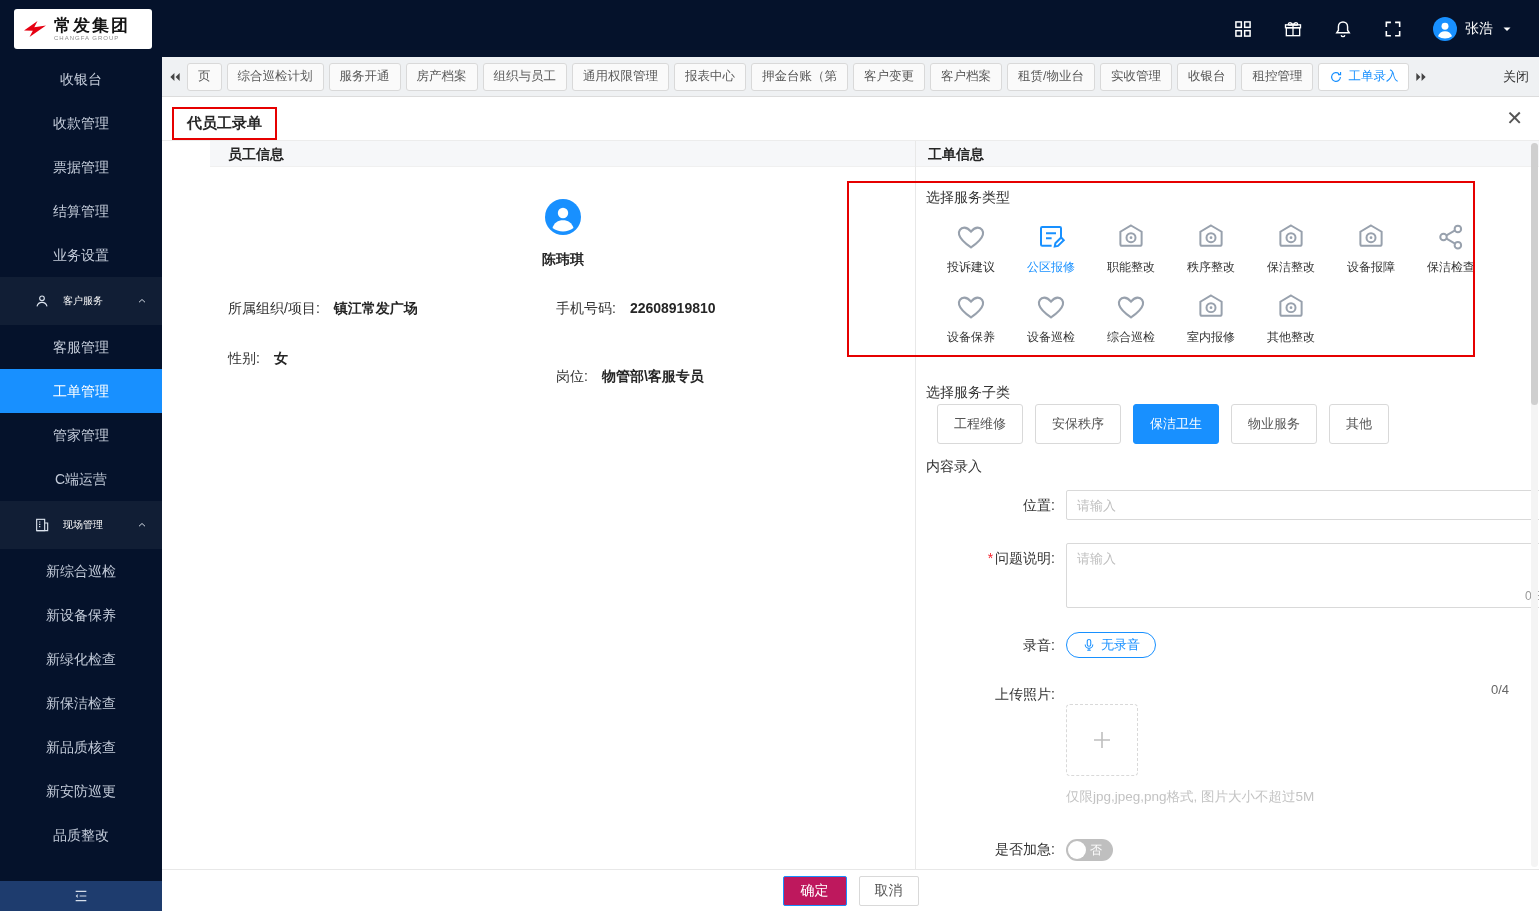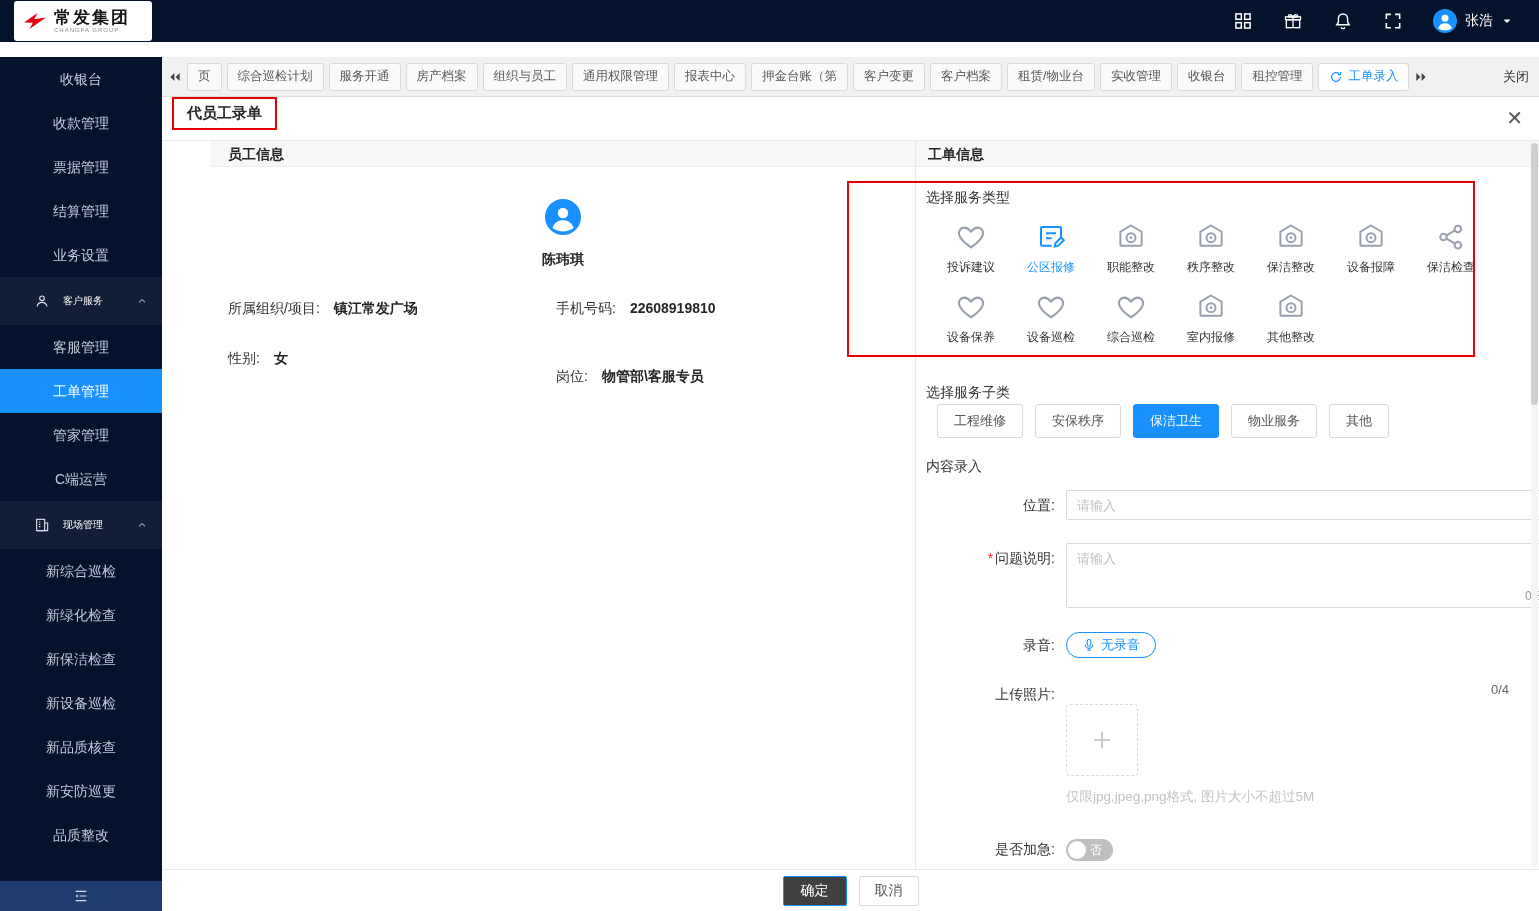--- a/index.html
+++ b/index.html
@@ -4,21 +4,21 @@
 <style>
   * { margin:0; padding:0; box-sizing:border-box; }
   html,body { width:1539px; height:911px; overflow:hidden; background:#fff;
     font-family:"Liberation Sans","DejaVu Sans",sans-serif; }
   .app { position:relative; width:1539px; height:911px; }
   .ico { display:inline-block; vertical-align:middle; }
   .i12{width:12px;height:12px}.i14{width:14px;height:14px}.i16{width:16px;height:16px}.i20{width:20px;height:20px}.i24{width:24px;height:24px}
   .i30{width:30px;height:30px}.i36{width:36px;height:36px}
 
   
-  .topbar { position:absolute; top:0; left:0; right:0; height:42px; background:#05122b;
+  .topbar { position:absolute; top:0; left:0; right:0; height:57px; background:#05122b;
     display:flex; align-items:center; justify-content:space-between; padding:0 26px 0 14px; z-index:20; }
   .logo { background:#fff; border-radius:3px; height:40px; width:138px; display:flex;
     align-items:center; gap:7px; padding:0 9px; }
   .logo-mark { color:#e60012; }
   .logo-cn { font-size:17px; font-weight:700; color:#141414; letter-spacing:2px; line-height:18px; white-space:nowrap; }
   .logo-en { font-size:6px; color:#8c8c8c; letter-spacing:1px; }
   .topbar-right { display:flex; align-items:center; gap:30px; color:#fff; }
   .tb-icon { color:#fff; cursor:pointer; }
   .user { display:flex; align-items:center; gap:8px; cursor:pointer; font-size:14px; color:#fff; }
 
@@ -38,21 +38,21 @@
   .tabbar { height:40px; background:#eff1f3; border-bottom:1px solid #dcdcdc; display:flex;
     align-items:center; gap:5px; padding:0 6px; overflow:hidden; flex:0 0 auto; }
   .tab-nav { color:#444; display:flex; align-items:center; cursor:pointer; flex:0 0 auto; }
   .tab { height:28px; background:#fafafa; border:1px solid #d9d9d9; border-radius:3px; display:flex;
     align-items:center; gap:5px; padding:0 10px; font-size:12.5px; color:#595959; white-space:nowrap;
     cursor:pointer; flex:0 0 auto; }
   .tab.active { background:#fff; color:#1890ff; }
   .tab-close { margin-left:auto; font-size:13px; color:#333; cursor:pointer; padding:0 4px; flex:0 0 auto; }
 
   .content { flex:1 1 auto; position:relative; background:#fff; overflow:hidden; }
-  .page-head { height:44px; display:flex; align-items:flex-start; padding:0 10px; border-bottom:1px solid #ececec; position:relative; }
+  .page-head { height:44px; display:flex; align-items:flex-end; padding:0 10px; border-bottom:1px solid #ececec; position:relative; }
   .page-title-box { border:2px solid #e60000; padding:5px 13px; font-size:15px; font-weight:700; color:#262626; }
   .page-close { position:absolute; right:16px; top:10px; font-size:20px; color:#555; cursor:pointer; line-height:22px; }
 
   .panels { display:flex; height:calc(100% - 44px);margin-left:48px; }
   .panel-left { width:706px; border-right:1px solid #e8e8e8; display:flex; flex-direction:column; }
   .panel-right { flex:1; position:relative; overflow:hidden; }
   .panel-header { height:26px; line-height:26px; background:#f6f7f9; border-bottom:1px solid #f0f0f0;
     font-size:14px; font-weight:700; color:#262626; flex:0 0 auto; }
   .panel-left .panel-header { padding-left:18px; }
   .panel-right .panel-header { padding-left:12px; }
@@ -68,21 +68,21 @@
   
   .wo-body { position:absolute; top:26px; left:0; right:0; bottom:0; overflow:hidden; }
   .sec-label { position:absolute; left:10px; font-size:14px; color:#333; }
   .svc-row { position:absolute; left:23px; display:flex; gap:16px; }
   .svc-cell { width:64px; display:flex; flex-direction:column; align-items:center; gap:7px;
     color:#98a1ad; cursor:pointer; }
   .svc-label { font-size:12px; color:#333; white-space:nowrap; }
   .svc-cell.selected { color:#1890ff; }
   .svc-cell.selected .svc-label { color:#1890ff; }
   .sub-row { position:absolute; left:21px; top:237px; display:flex; gap:12px; }
-  .sub-btn { height:34px; padding:16px 16px; background:#fff; border:1px solid #d9d9d9; border-radius:3px;
+  .sub-btn { height:40px; padding:16px 16px; background:#fff; border:1px solid #d9d9d9; border-radius:3px;
     font-size:13px; color:#555; display:flex; align-items:center; cursor:pointer; white-space:nowrap; }
   .sub-btn.active { background:#1890ff; border-color:#1890ff; color:#fff; }
 
   .form-label { position:absolute; left:12px; width:127px; text-align:right; font-size:14px; color:#333; white-space:nowrap; }
   .req { color:#f5222d; margin-right:2px; }
   .inp { position:absolute; left:150px; width:498px; height:30px; border:1px solid #d9d9d9; border-radius:2px;
     padding:0 10px; font-size:13px; color:#333; outline:none; font-family:inherit; }
   .inp::placeholder, .ta::placeholder { color:#bfbfbf; }
   .ta-wrap { position:absolute; left:150px; width:498px; height:65px; }
   .ta { width:100%; height:100%; border:1px solid #d9d9d9; border-radius:2px; padding:6px 10px;
@@ -103,21 +103,21 @@
 
   .scroll-track { position:absolute; right:1px; top:2px; bottom:2px; width:7px; background:#f4f4f4; border-radius:4px; }
   .scroll-thumb { position:absolute; right:0; top:0; width:7px; height:262px; background:#cfcfcf; border-radius:4px; }
 
   
   .anno { position:absolute; border:2px solid #e60000; pointer-events:none; z-index:50; }
 
   
   .footer { height:42px; flex:0 0 auto; background:#fff; border-top:1px solid #e8e8e8;
     display:flex; align-items:center; justify-content:center; gap:12px; }
-  .btn-primary { height:30px; padding:4px 17px; background:#404040; color:#fff; border:1px solid #1890ff;
+  .btn-primary { height:30px; padding:4px 17px; background:#be185d; color:#fff; border:1px solid #1890ff;
     border-radius:2px; font-size:14px; cursor:pointer; font-family:inherit; }
   .btn-default { height:30px; padding:0 15px; background:#fff; color:#555; border:1px solid #d9d9d9;
     border-radius:2px; font-size:14px; cursor:pointer; font-family:inherit; }
 </style>
 </head>
 <body>
 
 <svg width="0" height="0" style="position:absolute">
 <defs>
 <symbol id="i-wing" viewBox="0 0 24 24">
@@ -288,23 +288,23 @@
     <div class="nav-group">
       <svg class="ico i16 gico">
           <use href="#i-building"></use>
         </svg>
       <span>现场管理</span>
       <svg class="ico i12 chev">
           <use href="#i-chev-up"></use>
         </svg>
     </div>
     <div class="nav-item">新综合巡检</div>
+    <div class="nav-item">新设备保养</div>
     <div class="nav-item">新绿化检查</div>
     <div class="nav-item">新保洁检查</div>
-    <div class="nav-item">新设备巡检</div>
     <div class="nav-item">新品质核查</div>
     <div class="nav-item">新安防巡更</div>
     <div class="nav-item">品质整改</div>
     <div class="sidebar-footer">
       <svg class="ico i16">
           <use href="#i-fold"></use>
         </svg>
     </div>
   </aside>
 

